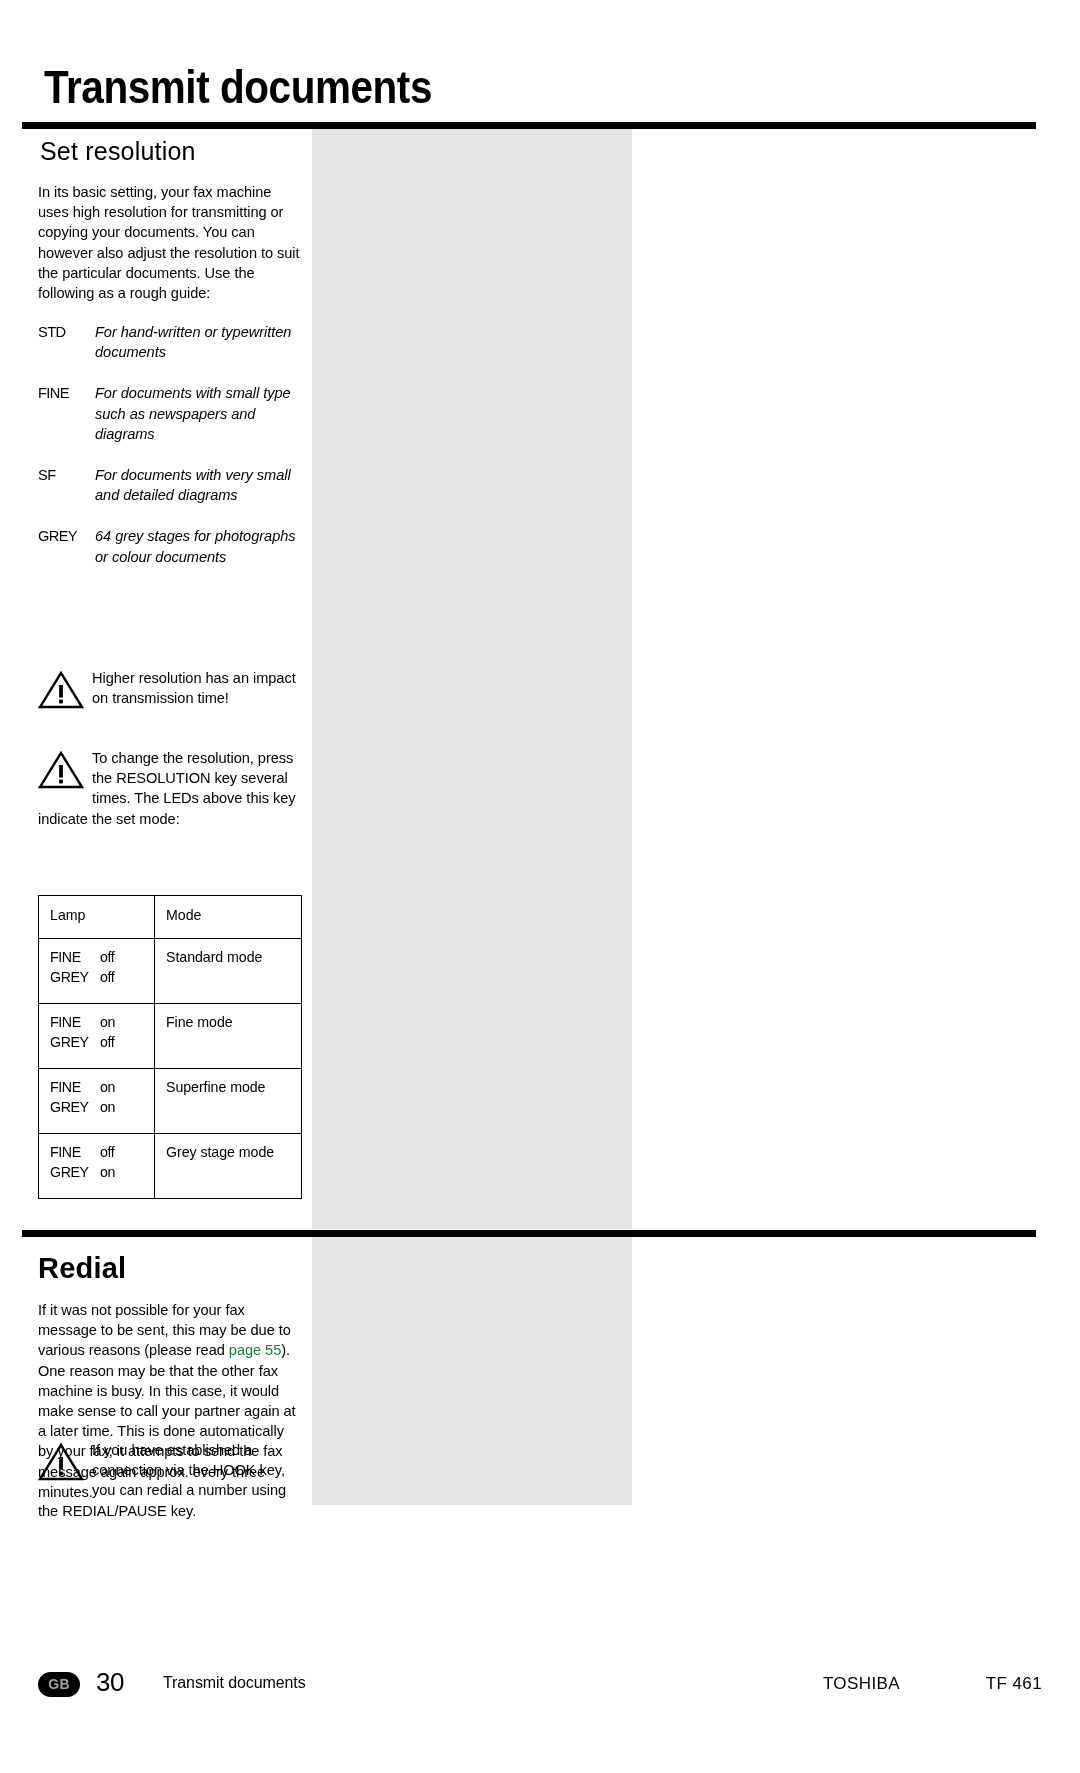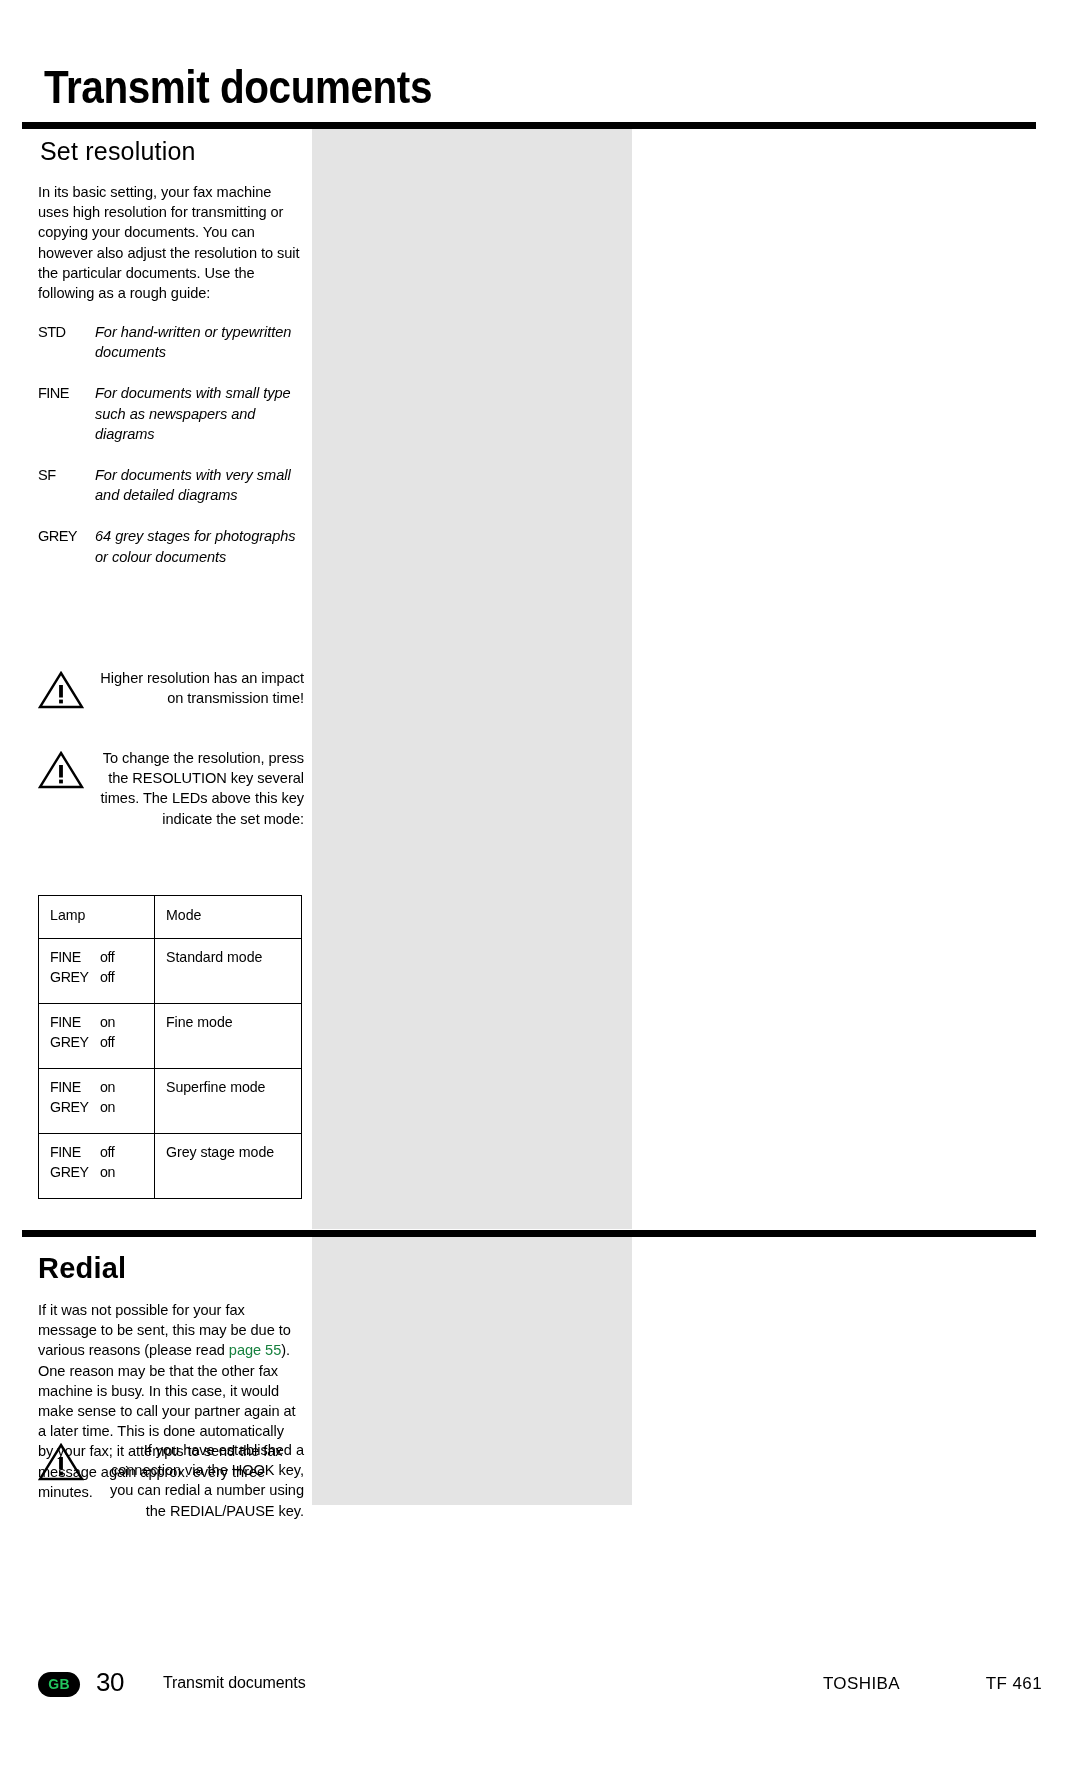--- a/index.html
+++ b/index.html
@@ -117,21 +117,20 @@
     font-style: italic;
   }
 
   
   .note {
     position: absolute;
     left: 38px;
     width: 266px;
     font-size: 14.6px;
     line-height: 20.2px;
-    text-align: right;
   }
   .note-body {
     display: flex;
     align-items: flex-start;
   }
   .tri {
     flex: 0 0 46px;
     width: 46px;
     height: 40px;
     margin-top: 2px;
@@ -190,21 +189,21 @@
     height: 40px;
   }
   .gb-badge {
     position: absolute;
     left: 38px;
     top: 0px;
     width: 42px;
     height: 25px;
     border-radius: 13px;
     background: #000000;
-    color: #22c55e;
+    color: #a3a3a3;
     font-size: 14px;
     font-weight: bold;
     text-align: center;
     line-height: 25px;
     letter-spacing: 0.3px;
   }
   .page-number {
     position: absolute;
     left: 96px;
     top: -5px;

